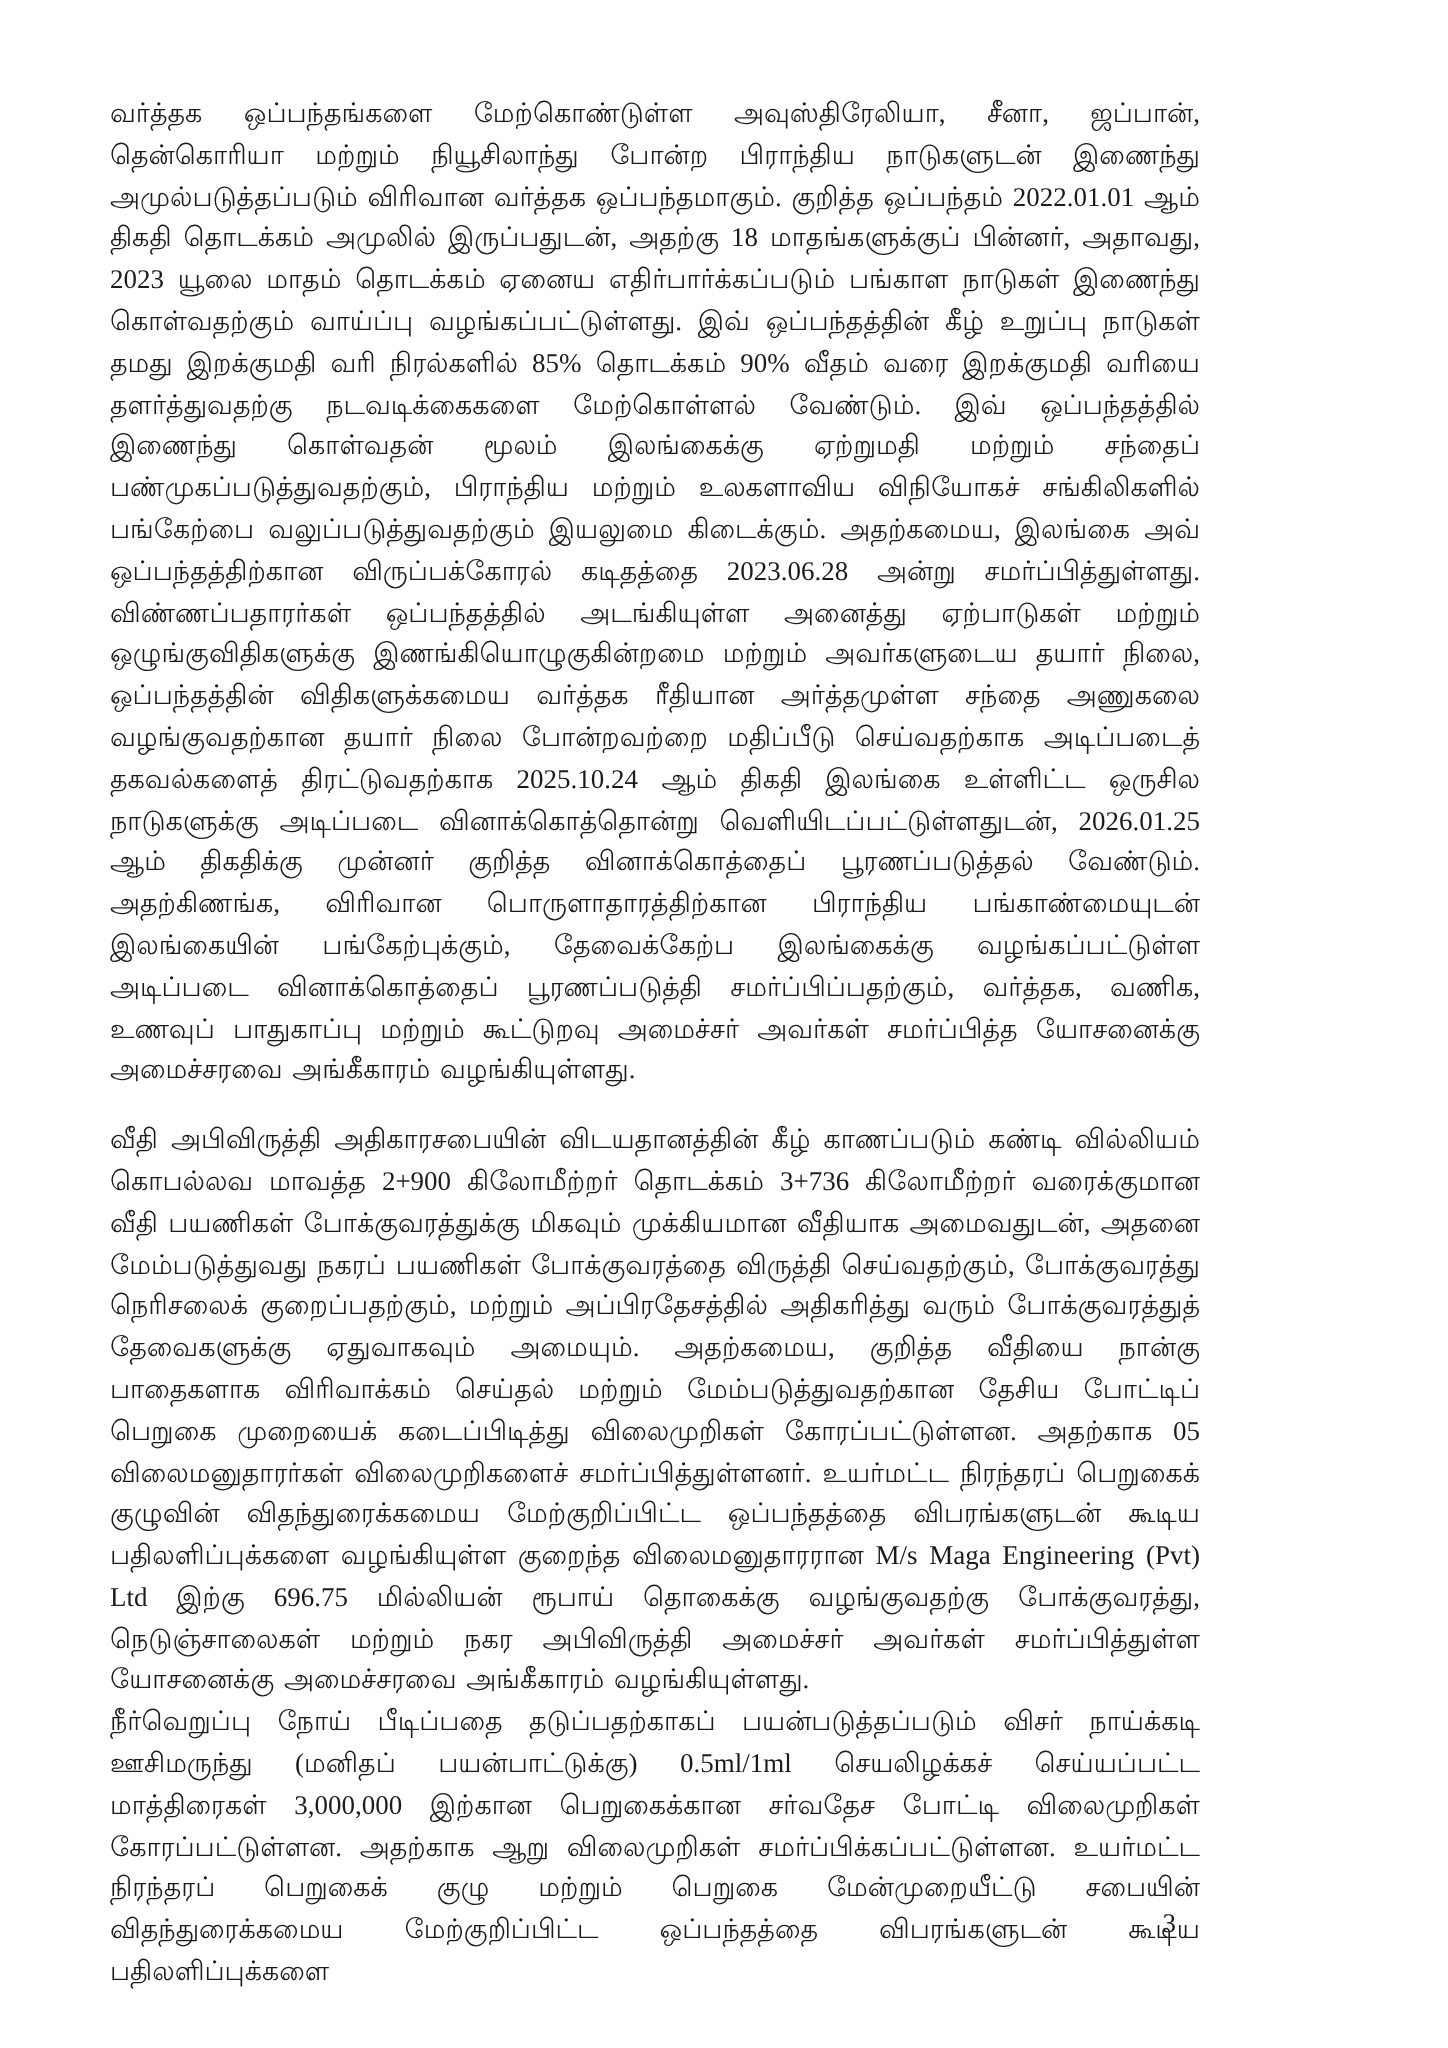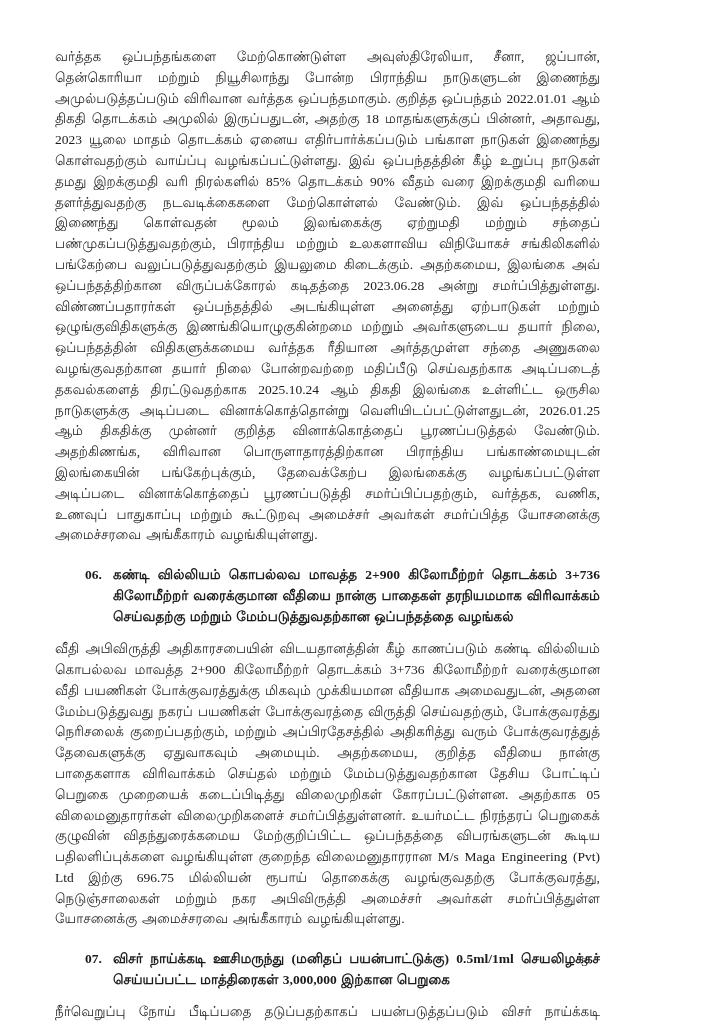--- a/index.html
+++ b/index.html
@@ -55,29 +55,21 @@
     color: #1b1b1b;
   }
 </style>
 </head>
 <body>
 
 <div class="page">
 
   <p class="body-para">வர்த்தக ஒப்பந்தங்களை மேற்கொண்டுள்ள அவுஸ்திரேலியா, சீனா, ஜப்பான், தென்கொரியா மற்றும் நியூசிலாந்து போன்ற பிராந்திய நாடுகளுடன் இணைந்து அமுல்படுத்தப்படும் விரிவான வர்த்தக ஒப்பந்தமாகும். குறித்த ஒப்பந்தம் 2022.01.01 ஆம் திகதி தொடக்கம் அமுலில் இருப்பதுடன், அதற்கு 18 மாதங்களுக்குப் பின்னர், அதாவது, 2023 யூலை மாதம் தொடக்கம் ஏனைய எதிர்பார்க்கப்படும் பங்காள நாடுகள் இணைந்து கொள்வதற்கும் வாய்ப்பு வழங்கப்பட்டுள்ளது. இவ் ஒப்பந்தத்தின் கீழ் உறுப்பு நாடுகள் தமது இறக்குமதி வரி நிரல்களில் 85% தொடக்கம் 90% வீதம் வரை இறக்குமதி வரியை தளர்த்துவதற்கு நடவடிக்கைகளை மேற்கொள்ளல் வேண்டும். இவ் ஒப்பந்தத்தில் இணைந்து கொள்வதன் மூலம் இலங்கைக்கு ஏற்றுமதி மற்றும் சந்தைப் பண்முகப்படுத்துவதற்கும், பிராந்திய மற்றும் உலகளாவிய விநியோகச் சங்கிலிகளில் பங்கேற்பை வலுப்படுத்துவதற்கும் இயலுமை கிடைக்கும். அதற்கமைய, இலங்கை அவ் ஒப்பந்தத்திற்கான விருப்பக்கோரல் கடிதத்தை 2023.06.28 அன்று சமர்ப்பித்துள்ளது. விண்ணப்பதாரர்கள் ஒப்பந்தத்தில் அடங்கியுள்ள அனைத்து ஏற்பாடுகள் மற்றும் ஒழுங்குவிதிகளுக்கு இணங்கியொழுகுகின்றமை மற்றும் அவர்களுடைய தயார் நிலை, ஒப்பந்தத்தின் விதிகளுக்கமைய வர்த்தக ரீதியான அர்த்தமுள்ள சந்தை அணுகலை வழங்குவதற்கான தயார் நிலை போன்றவற்றை மதிப்பீடு செய்வதற்காக அடிப்படைத் தகவல்களைத் திரட்டுவதற்காக 2025.10.24 ஆம் திகதி இலங்கை உள்ளிட்ட ஒருசில நாடுகளுக்கு அடிப்படை வினாக்கொத்தொன்று வெளியிடப்பட்டுள்ளதுடன், 2026.01.25 ஆம் திகதிக்கு முன்னர் குறித்த வினாக்கொத்தைப் பூரணப்படுத்தல் வேண்டும். அதற்கிணங்க, விரிவான பொருளாதாரத்திற்கான பிராந்திய பங்காண்மையுடன் இலங்கையின் பங்கேற்புக்கும், தேவைக்கேற்ப இலங்கைக்கு வழங்கப்பட்டுள்ள அடிப்படை வினாக்கொத்தைப் பூரணப்படுத்தி சமர்ப்பிப்பதற்கும், வர்த்தக, வணிக, உணவுப் பாதுகாப்பு மற்றும் கூட்டுறவு அமைச்சர் அவர்கள் சமர்ப்பித்த யோசனைக்கு அமைச்சரவை அங்கீகாரம் வழங்கியுள்ளது.</p>
 
-  <div class="section-heading">
-    <span class="hnum">06.</span>
-    <span class="htext">கண்டி வில்லியம் கொபல்லவ மாவத்த 2+900 கிலோமீற்றர் தொடக்கம் 3+736 கிலோமீற்றர் வரைக்குமான வீதியை நான்கு பாதைகள் தரநியமமாக விரிவாக்கம் செய்வதற்கு மற்றும் மேம்படுத்துவதற்கான ஒப்பந்தத்தை வழங்கல்</span>
-  </div>
 
   <p class="body-para para-06">வீதி அபிவிருத்தி அதிகாரசபையின் விடயதானத்தின் கீழ் காணப்படும் கண்டி வில்லியம் கொபல்லவ மாவத்த 2+900 கிலோமீற்றர் தொடக்கம் 3+736 கிலோமீற்றர் வரைக்குமான வீதி பயணிகள் போக்குவரத்துக்கு மிகவும் முக்கியமான வீதியாக அமைவதுடன், அதனை மேம்படுத்துவது நகரப் பயணிகள் போக்குவரத்தை விருத்தி செய்வதற்கும், போக்குவரத்து நெரிசலைக் குறைப்பதற்கும், மற்றும் அப்பிரதேசத்தில் அதிகரித்து வரும் போக்குவரத்துத் தேவைகளுக்கு ஏதுவாகவும் அமையும். அதற்கமைய, குறித்த வீதியை நான்கு பாதைகளாக விரிவாக்கம் செய்தல் மற்றும் மேம்படுத்துவதற்கான தேசிய போட்டிப் பெறுகை முறையைக் கடைப்பிடித்து விலைமுறிகள் கோரப்பட்டுள்ளன. அதற்காக 05 விலைமனுதாரர்கள் விலைமுறிகளைச் சமர்ப்பித்துள்ளனர். உயர்மட்ட நிரந்தரப் பெறுகைக் குழுவின் விதந்துரைக்கமைய மேற்குறிப்பிட்ட ஒப்பந்தத்தை விபரங்களுடன் கூடிய பதிலளிப்புக்களை வழங்கியுள்ள குறைந்த விலைமனுதாரரான M/s Maga Engineering (Pvt) Ltd இற்கு 696.75 மில்லியன் ரூபாய் தொகைக்கு வழங்குவதற்கு போக்குவரத்து, நெடுஞ்சாலைகள் மற்றும் நகர அபிவிருத்தி அமைச்சர் அவர்கள் சமர்ப்பித்துள்ள யோசனைக்கு அமைச்சரவை அங்கீகாரம் வழங்கியுள்ளது.</p>
 
-  <div class="section-heading">
-    <span class="hnum">07.</span>
-    <span class="htext">விசர் நாய்க்கடி ஊசிமருந்து (மனிதப் பயன்பாட்டுக்கு) 0.5ml/1ml செயலிழக்கச் செய்யப்பட்ட மாத்திரைகள் 3,000,000 இற்கான பெறுகை</span>
-  </div>
 
   <p class="body-para para-07">நீர்வெறுப்பு நோய் பீடிப்பதை தடுப்பதற்காகப் பயன்படுத்தப்படும் விசர் நாய்க்கடி ஊசிமருந்து (மனிதப் பயன்பாட்டுக்கு) 0.5ml/1ml செயலிழக்கச் செய்யப்பட்ட மாத்திரைகள் 3,000,000 இற்கான பெறுகைக்கான சர்வதேச போட்டி விலைமுறிகள் கோரப்பட்டுள்ளன. அதற்காக ஆறு விலைமுறிகள் சமர்ப்பிக்கப்பட்டுள்ளன. உயர்மட்ட நிரந்தரப் பெறுகைக் குழு மற்றும் பெறுகை மேன்முறையீட்டு சபையின் விதந்துரைக்கமைய மேற்குறிப்பிட்ட ஒப்பந்தத்தை விபரங்களுடன் கூடிய பதிலளிப்புக்களை</p>
 
   <div class="page-number">3</div>
 
 </div>
 
 </body></html>

